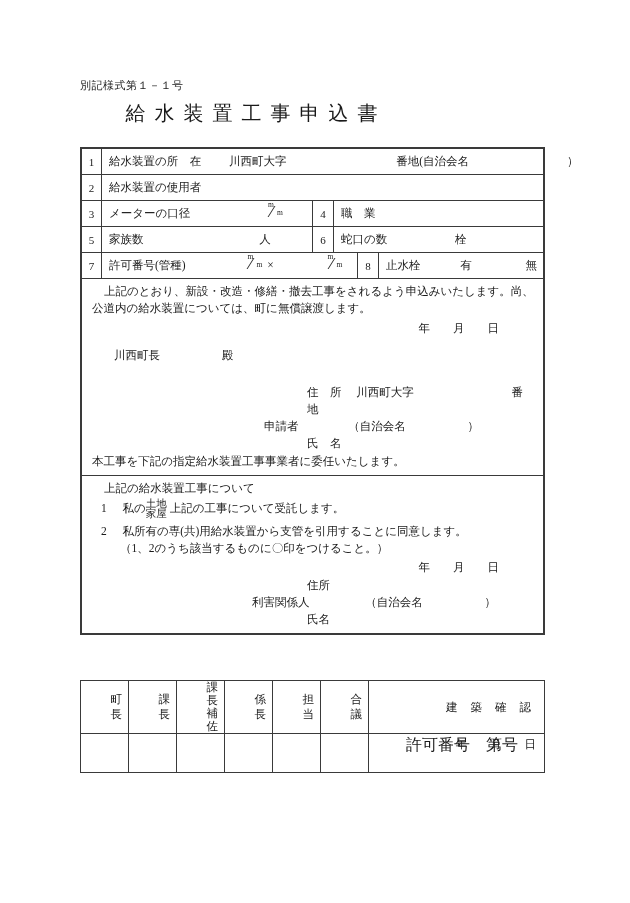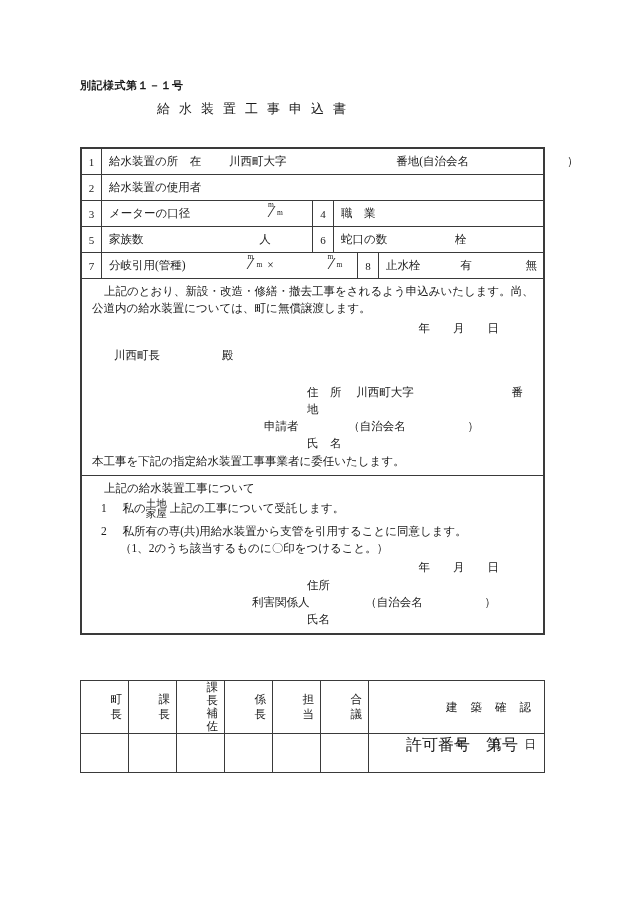--- a/index.html
+++ b/index.html
@@ -24,29 +24,28 @@
   }
 
   
   .form-no {
     position: absolute;
     left: 80px;
     top: 78px;
     font-size: 11px;
     letter-spacing: 0.5px;
     white-space: nowrap;
-    font-weight: bold;
   }
   .doc-title {
     position: absolute;
     left: 0;
     top: 100px;
     width: 503px;
     text-align: center;
-    font-size: 13px;
+    font-size: 20px;
     letter-spacing: 9px;
     text-indent: 9px;
     white-space: nowrap;
   }
 
   
   .main-table {
     position: absolute;
     left: 80px;
     top: 147px;
@@ -284,21 +283,21 @@
       </tr>
 
       <tr>
         <td class="num">7</td>
         <td style="padding:0">
           <table style="border:0">
             <tbody>
                   <tr>
               <td style="border:0;width:255px">
                 <div class="cellpad">
-                  <span>分岐引用(管種)</span>
+                  <span>許可番号(管種)</span>
                   <span class="sp" style="width:56px"></span>
                   <span class="mm"><span class="sup">m</span><span class="bar"></span><span class="sub">m</span></span>
                   <span>×</span>
                   <span class="sp" style="width:48px"></span>
                   <span class="mm"><span class="sup">m</span><span class="bar"></span><span class="sub">m</span></span>
                 </div>
               </td>
               <td class="num" style="border:0;border-left:1px solid #3a3a3a;width:20px">8</td>
               <td style="border:0;border-left:1px solid #3a3a3a">
                 <div class="cellpad">

